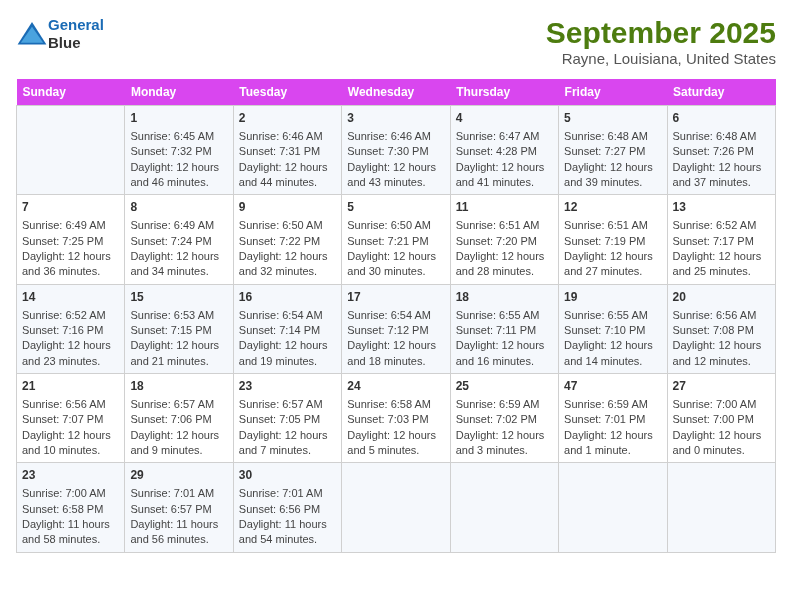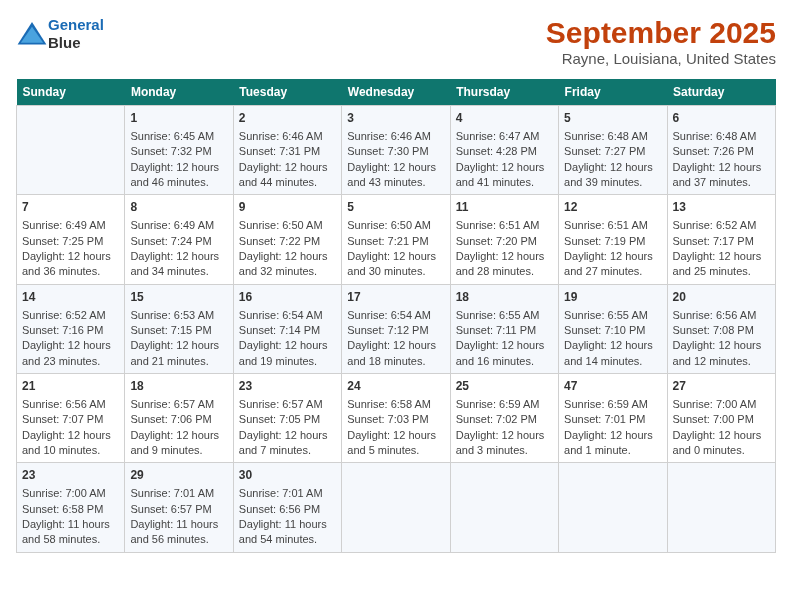--- a/index.html
+++ b/index.html
@@ -32,34 +32,34 @@
     .logo-icon {
       width: 32px;
       height: 28px;
     }
     .title-block {
       text-align: right;
     }
     .title-block h1 {
       font-size: 30px;
       font-weight: bold;
-      color: #c2410c;
+      color: #4d7c0f;
     }
     .title-block h2 {
       font-size: 15px;
       font-weight: normal;
       color: #555;
     }
     table {
       width: 100%;
       border-collapse: collapse;
       font-size: 11px;
     }
     thead tr th {
-      background-color: #0f766e;
+      background-color: #d946ef;
       color: #fff;
       text-align: left;
       padding: 6px 6px;
       font-size: 12px;
       font-weight: bold;
     }
     tbody tr td {
       border: 1px solid #d0d0d0;
       vertical-align: top;
       padding: 4px 5px;

